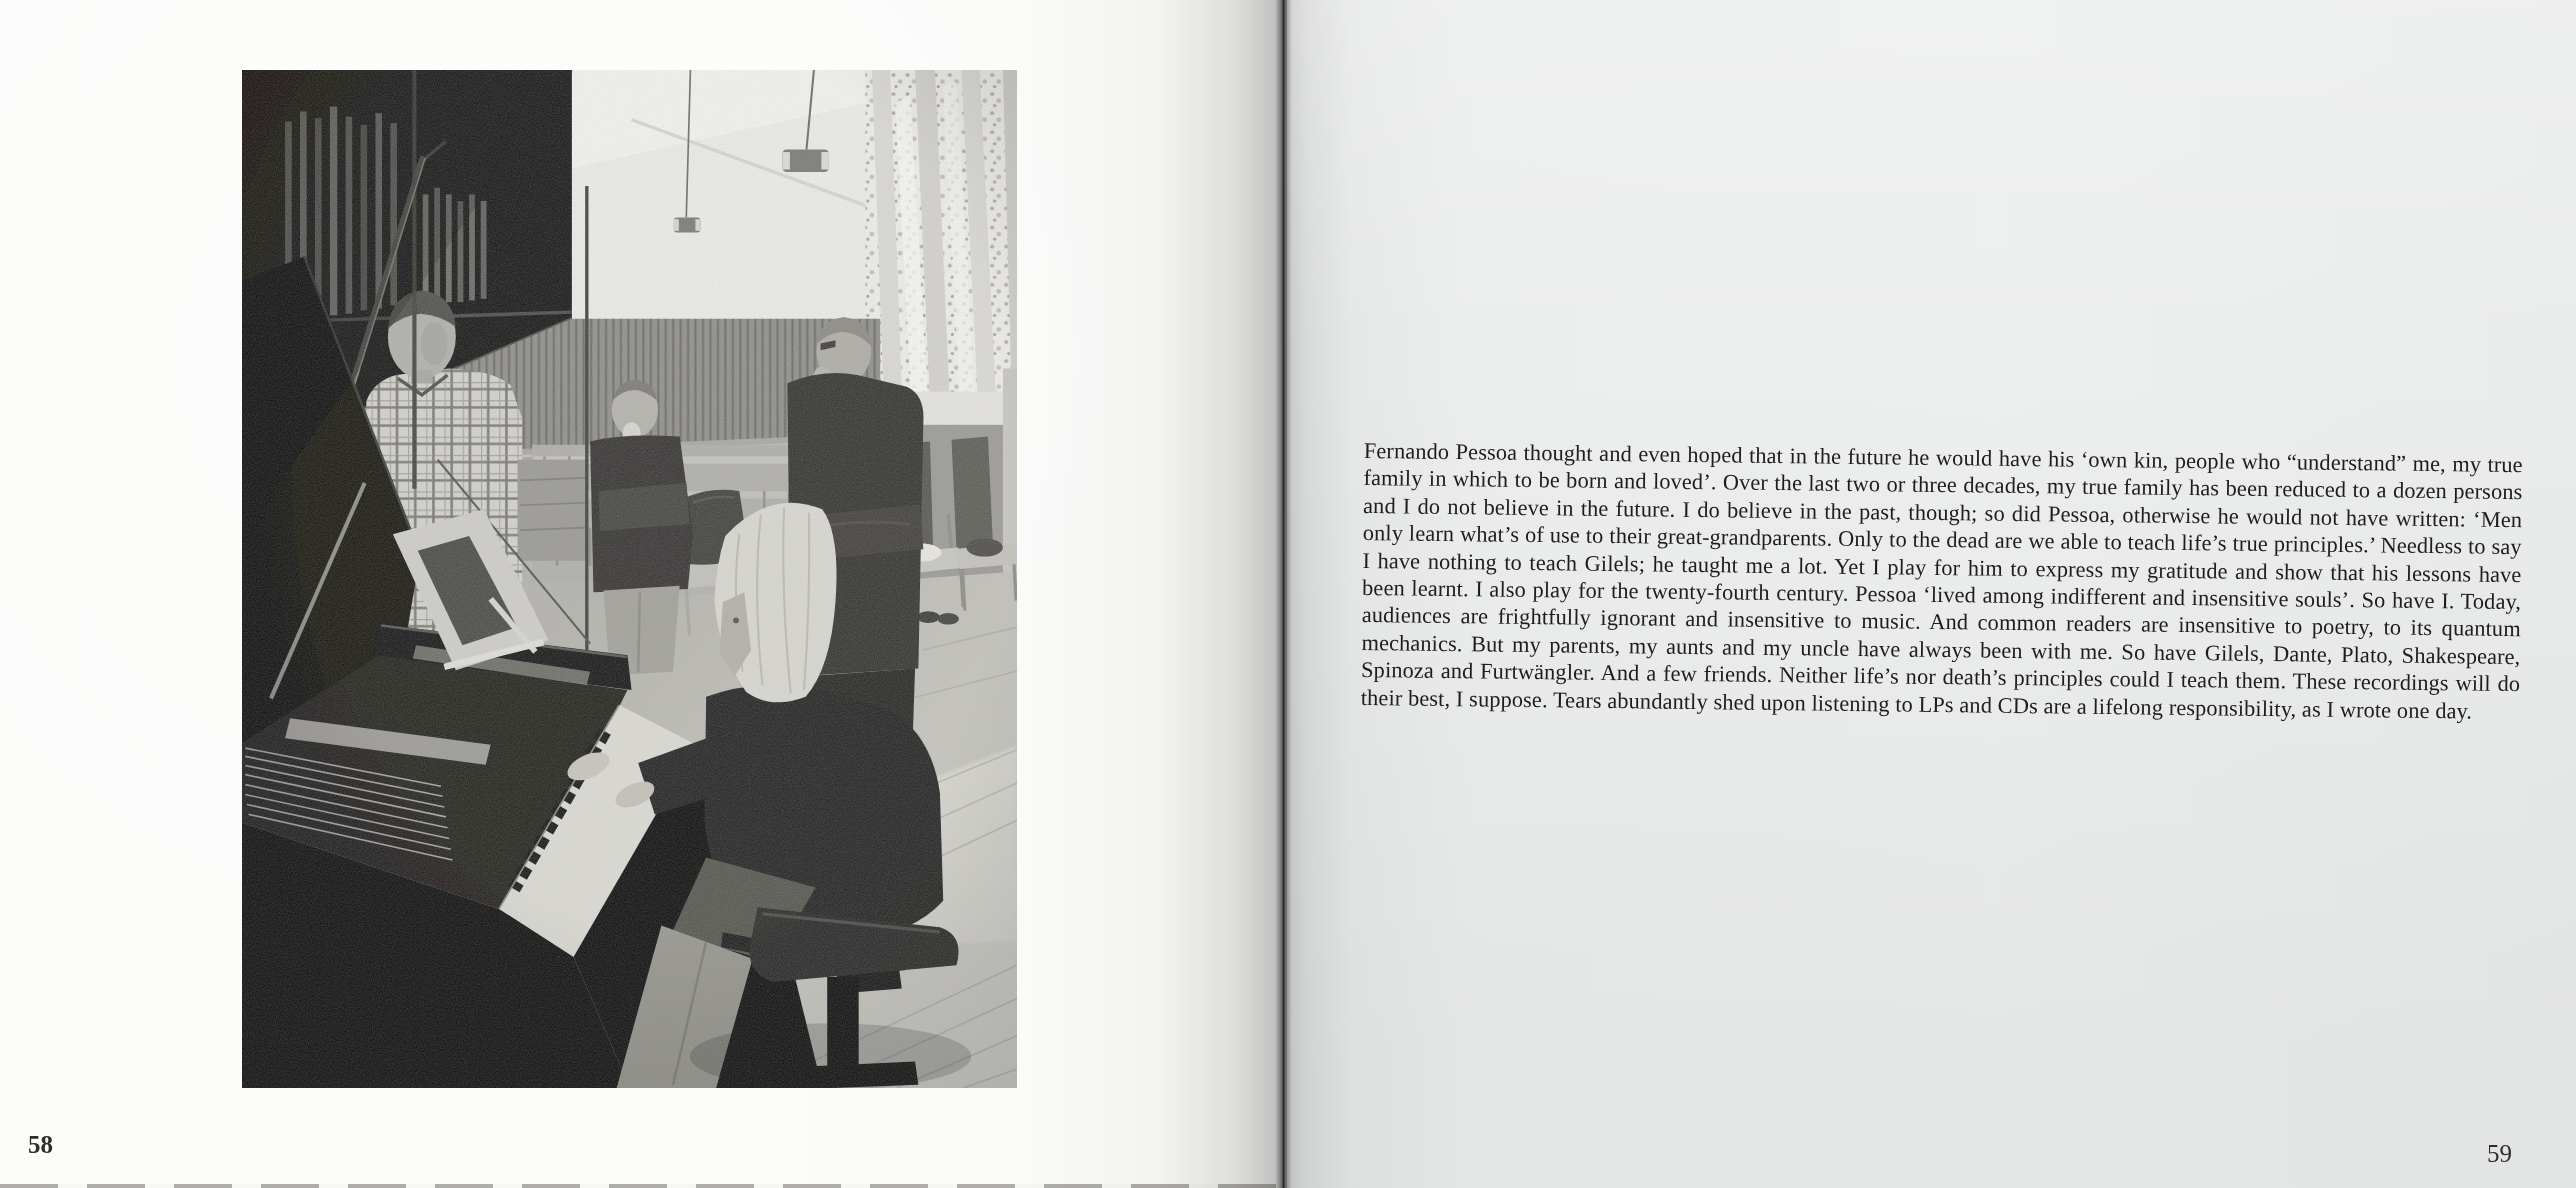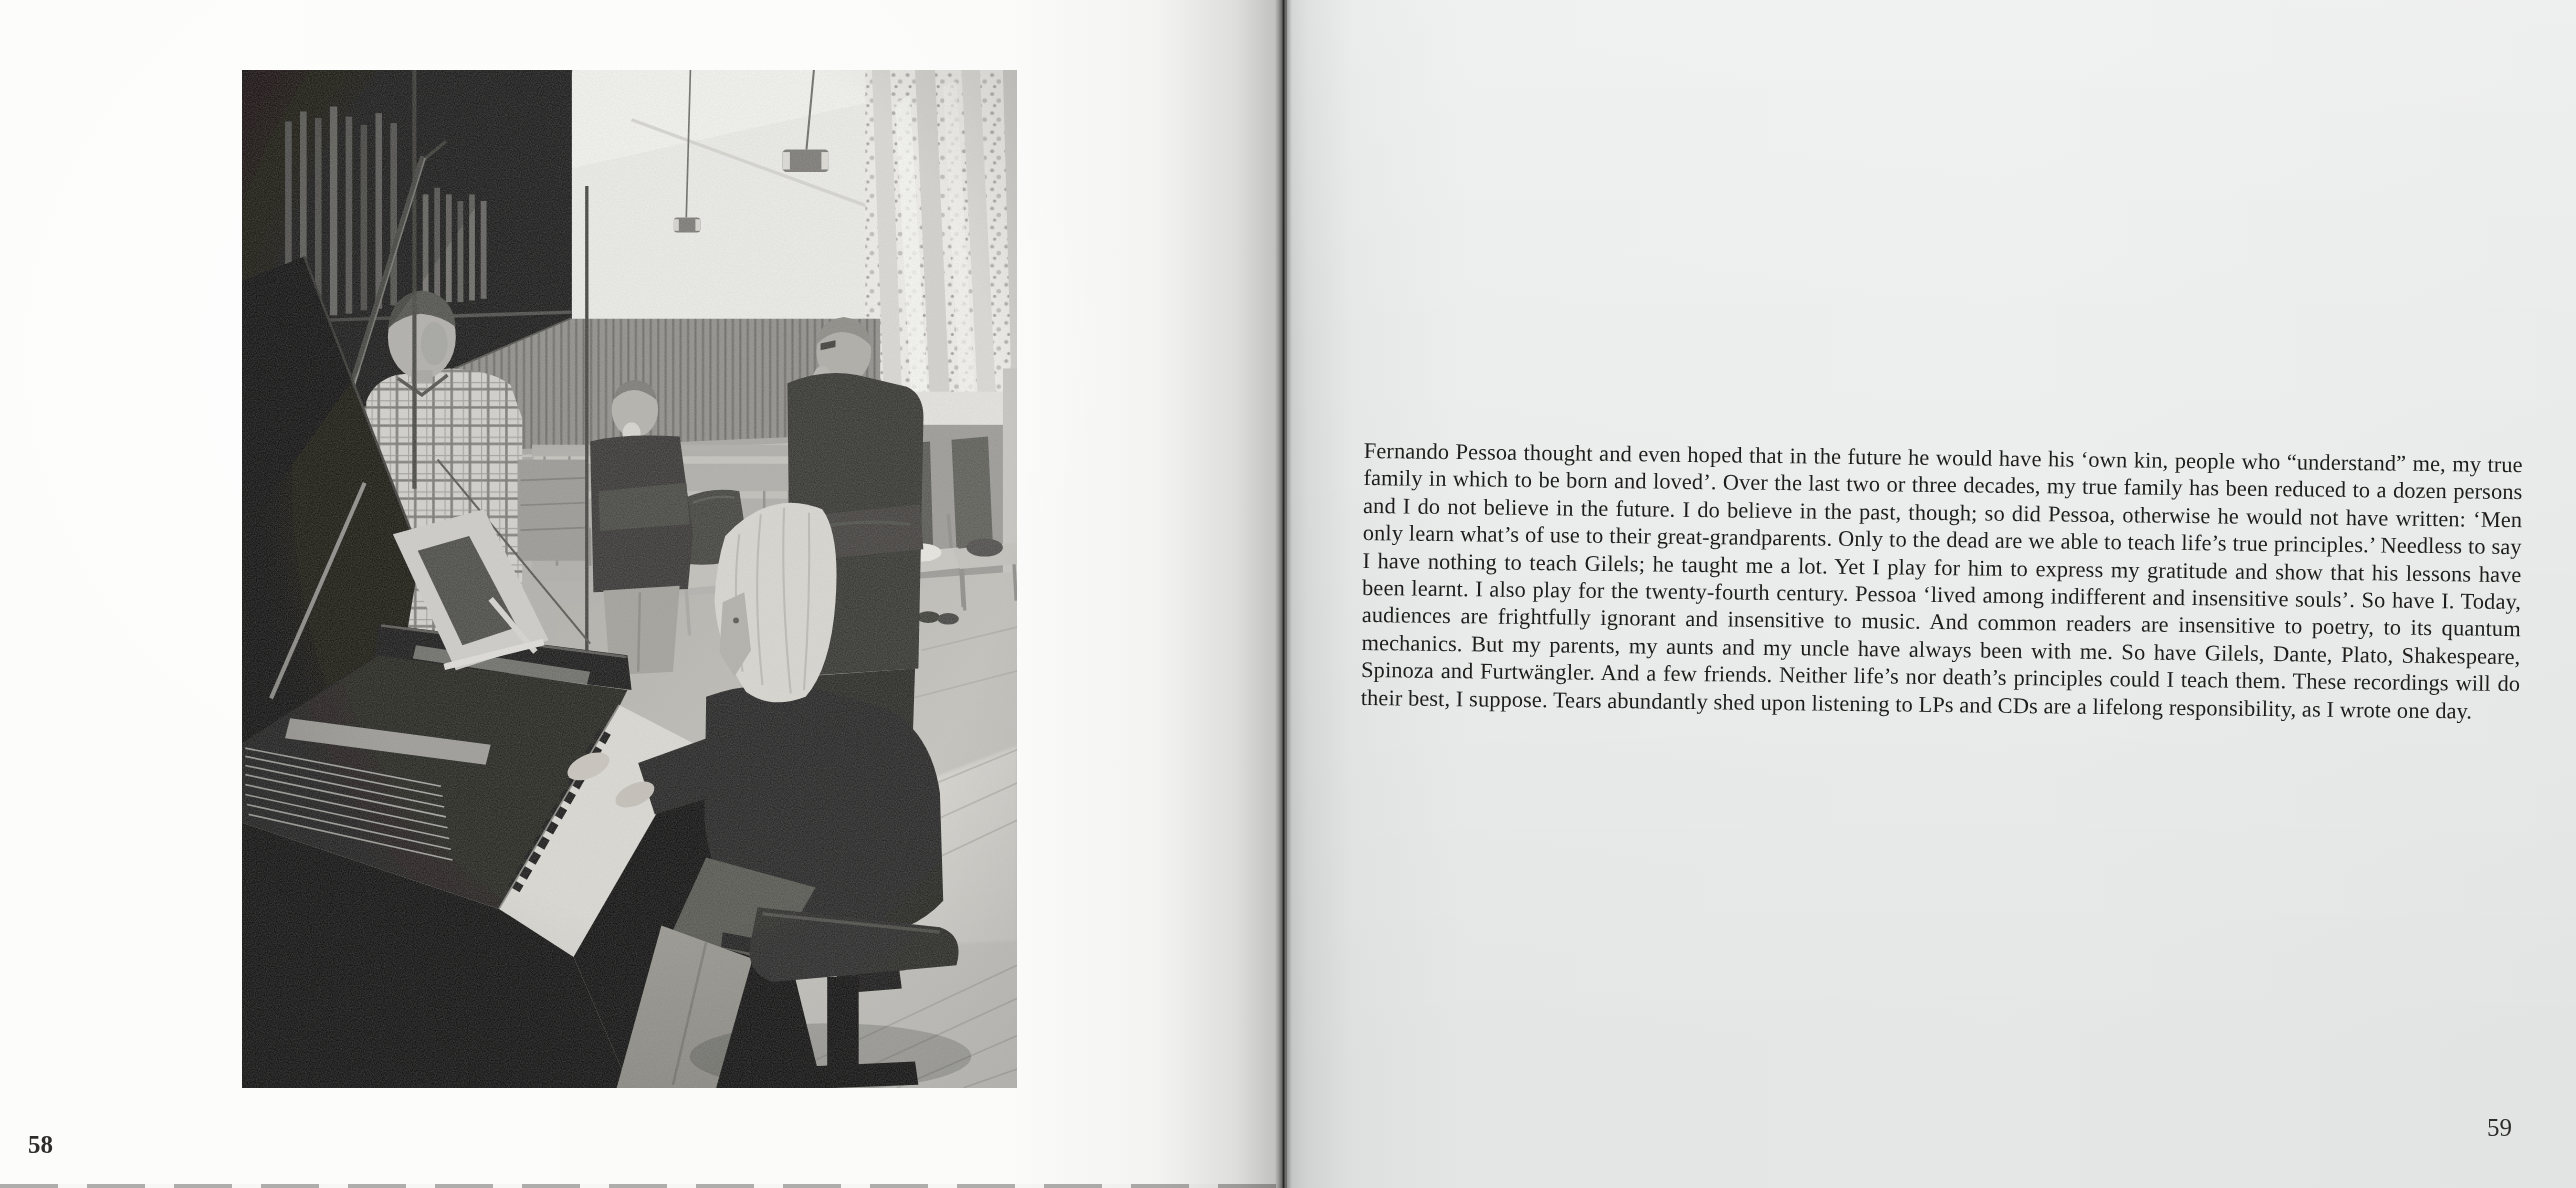--- a/index.html
+++ b/index.html
@@ -38,21 +38,21 @@
   }
   .photo-frame svg{display:block;width:775px;height:1018px;}
   .passage{
     position:absolute;left:1364px;top:415px;width:1159px;
     font-size:22.4px;line-height:27.4px;color:#1e1d1c;
     text-align:justify;letter-spacing:0.1px;
     transform:rotate(.7deg);transform-origin:0 0;
   }
   .folio{position:absolute;font-size:25px;color:#2e2d2b;}
   .folio-left{left:28px;top:1131px;font-weight:bold;}
-  .folio-right{left:2487px;top:1114px;}
+  .folio-right{left:2487px;top:1140px;}
 </style>
 </head>
 <body>
 
 <div class="spread">
 
   <div class="page page-left">
     <div class="photo-frame" role="img" aria-label="Black-and-white photograph inside a church concert hall: a pianist with long white hair plays an open grand piano while three standing men listen — one in a checked shirt behind the piano, one in the centre with a hand to his mouth, one at right with arms crossed. Organ pipes, a balcony, tall leaded windows, chairs and a wooden floor are in the background.">
       <svg viewBox="0 0 935 1228" preserveAspectRatio="none">
         <defs>

